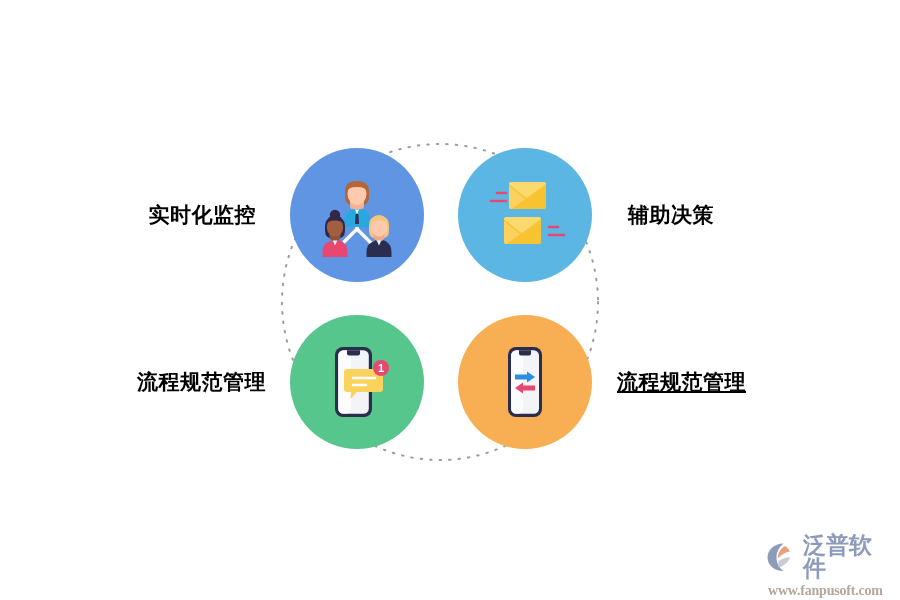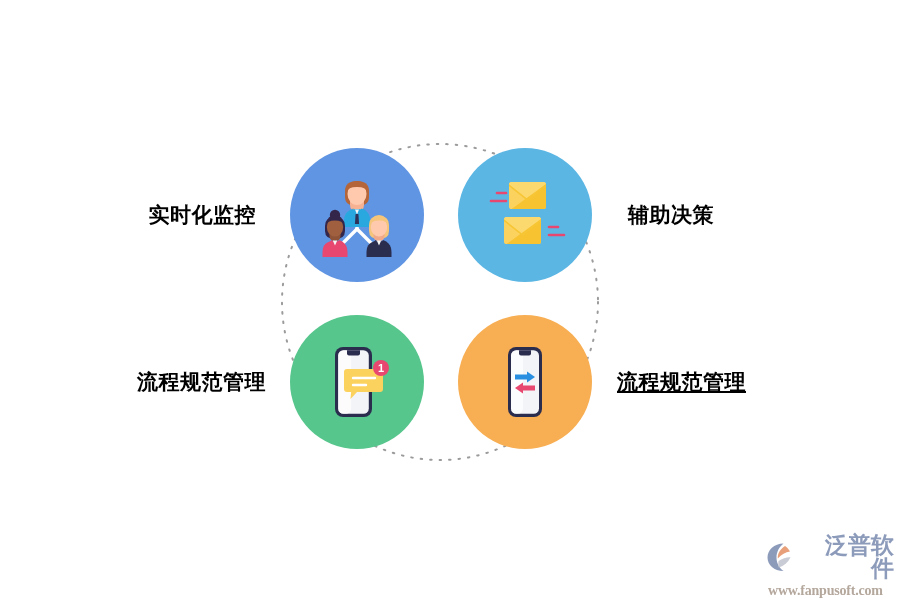--- a/index.html
+++ b/index.html
@@ -67,21 +67,20 @@
     width: 128px;
     height: 58px;
     display: flex;
     flex-direction: column;
     align-items: flex-start;
   }
   .wm-top {
     display: flex;
     align-items: center;
     gap: 3px;
-    text-align: right;
   }
   .wm-mark { width: 34px; height: 30px; flex: none; }
   .wm-cn {
     font-size: 23px;
     font-weight: bold;
     color: #8d9bbb;
     letter-spacing: 0px;
     line-height: 1;
   }
   .wm-url {

